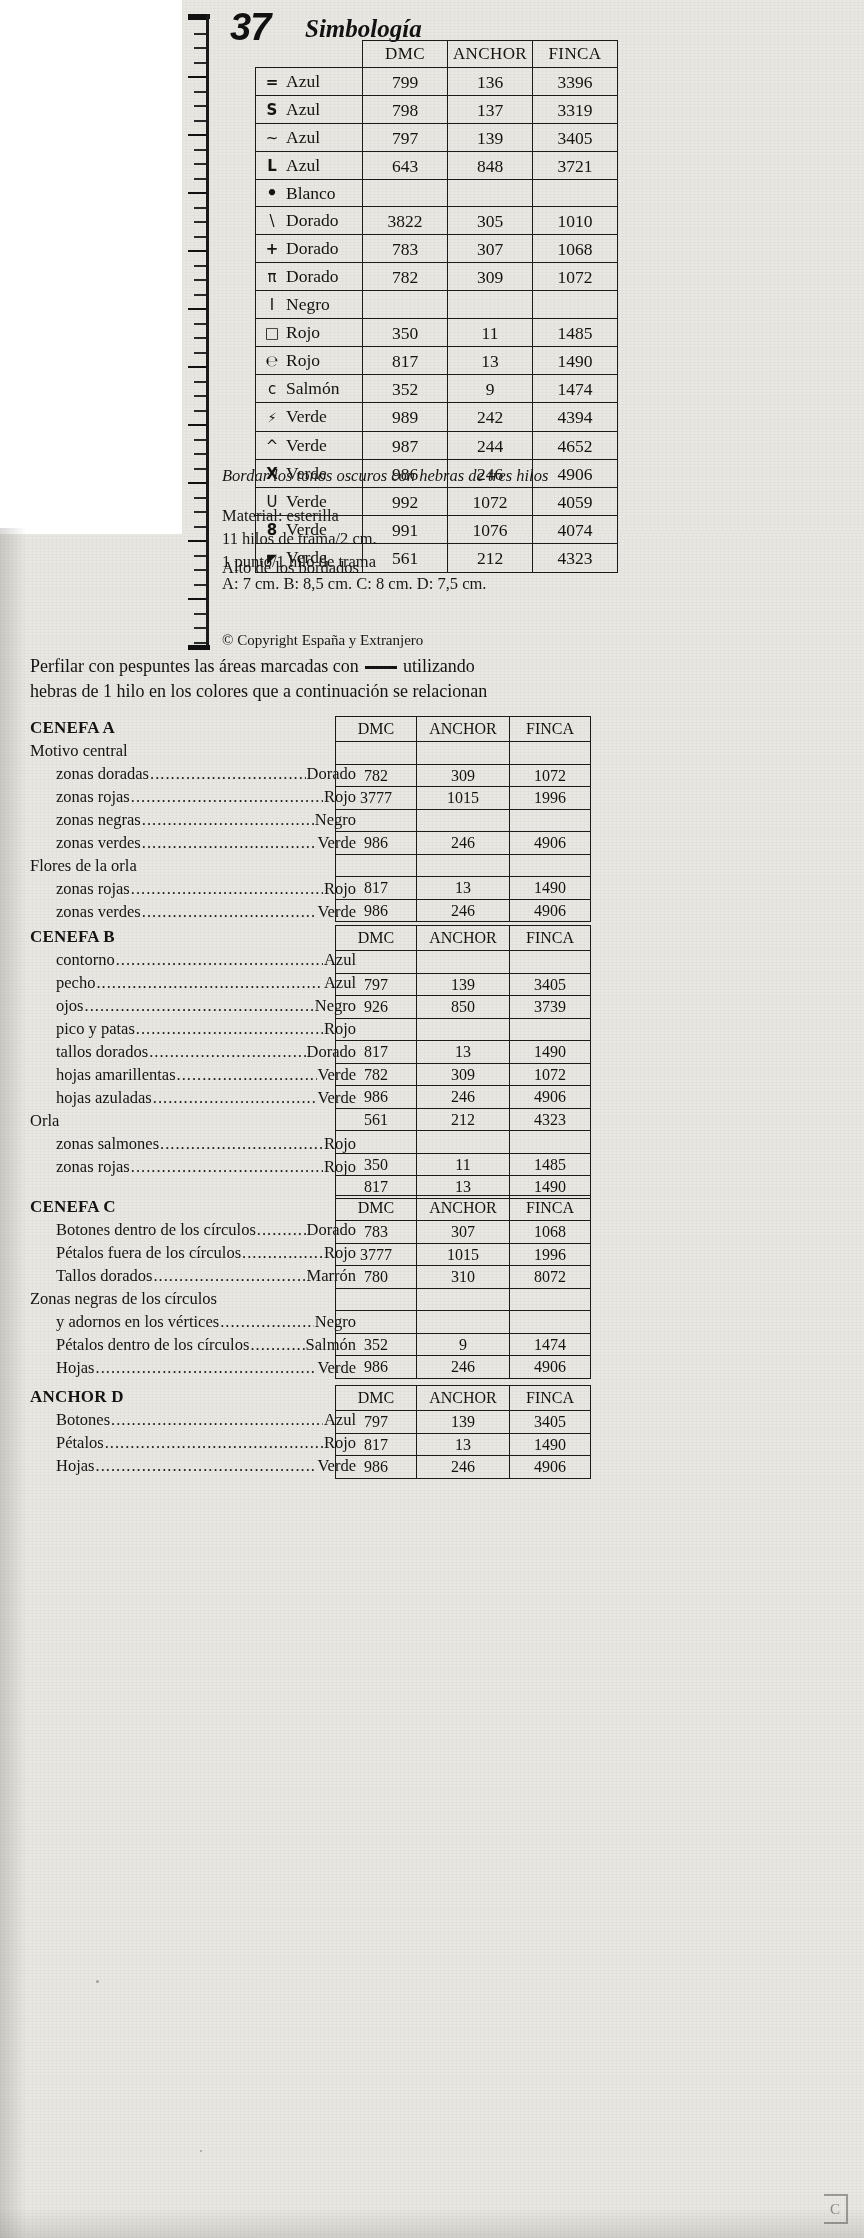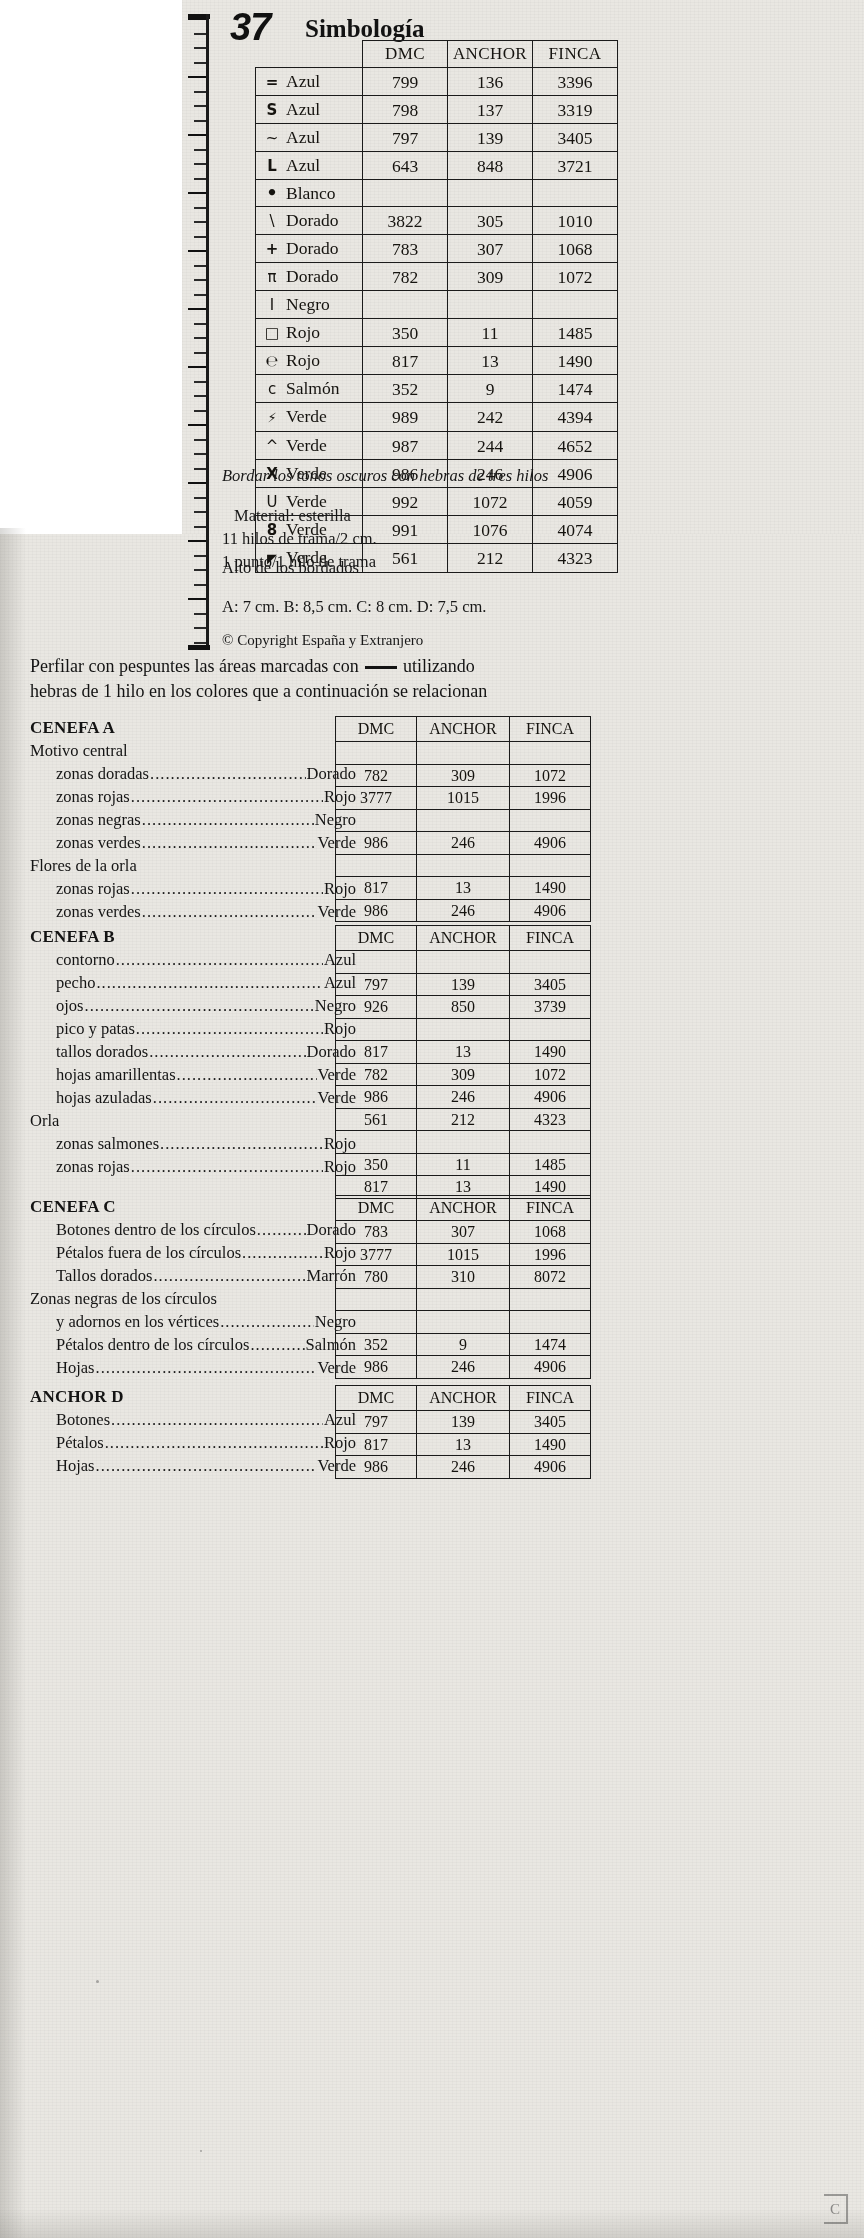--- a/index.html
+++ b/index.html
@@ -103,20 +103,21 @@
     font-weight: bold;
     font-style: italic;
     letter-spacing: -1px;
     color: #111;
   }
   .header-title {
     position: absolute;
     left: 75px; top: 9px;
     font-size: 25px;
     font-weight: bold;
+    font-style: italic;
     color: #121212;
   }
 
   
   .sym-table {
     position: absolute;
     left: 255px; top: 40px;
     border-collapse: collapse;
     font-size: 17.5px;
   }
@@ -158,25 +159,25 @@
   .sym-glyph.big { font-size: 18px; }
 
   
   .note-line {
     position: absolute;
     font-size: 16.5px;
     white-space: nowrap;
     color: #181818;
   }
   .note-bordar { left: 222px; top: 466px; font-style: italic; }
-  .note-mat1   { left: 222px; top: 506px; margin-left: 12px; }
+  .note-mat1   { left: 222px; top: 506px; }
   .note-mat2   { left: 222px; top: 529px; }
   .note-mat3   { left: 222px; top: 552px; }
   .note-mat4   { left: 222px; top: 558px; }
-  .note-mat5   { left: 222px; top: 597px; }
+  .note-mat5   { left: 222px; top: 574px; }
   .note-copy   { left: 222px; top: 632px; font-size: 15px; }
 
   
   .perfilar {
     position: absolute;
     left: 30px; top: 654px;
     width: 600px;
     font-size: 18px;
     line-height: 25px;
     color: #131313;

